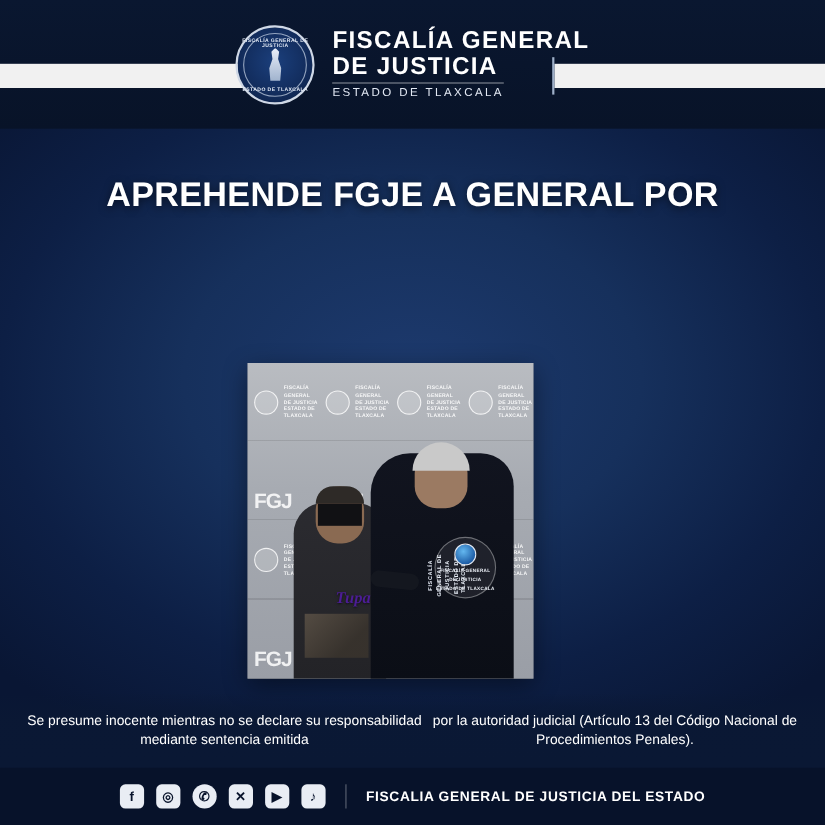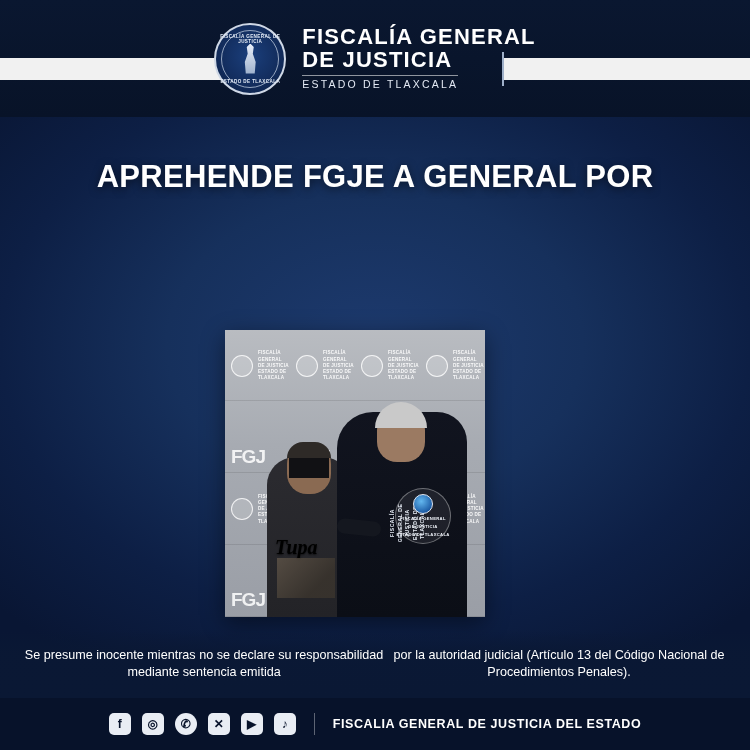--- a/index.html
+++ b/index.html
@@ -199,25 +199,25 @@
     left: 0; right: 0; top: 0;
     height: 16px;
     border-radius: 22px 22px 0 0;
     background: #2e2a27;
   }
   .tupa {
     position: absolute;
     left: 50px;
     top: 206px;
     width: 62px;
-    text-align: left;
-    color: #000000;
+    text-align: right;
+    color: #4c1d95;
     font-family: "Liberation Serif", serif;
     font-style: italic;
-    font-size: 20px;
+    font-size: 15px;
     font-weight: bold;
     text-shadow: 0 1px 2px rgba(0,0,0,0.6);
   }
   .tupa-art {
     position: absolute;
     left: 52px;
     top: 228px;
     width: 58px;
     height: 40px;
     background: linear-gradient(135deg,#5c5247 0%, #3a342d 70%);

